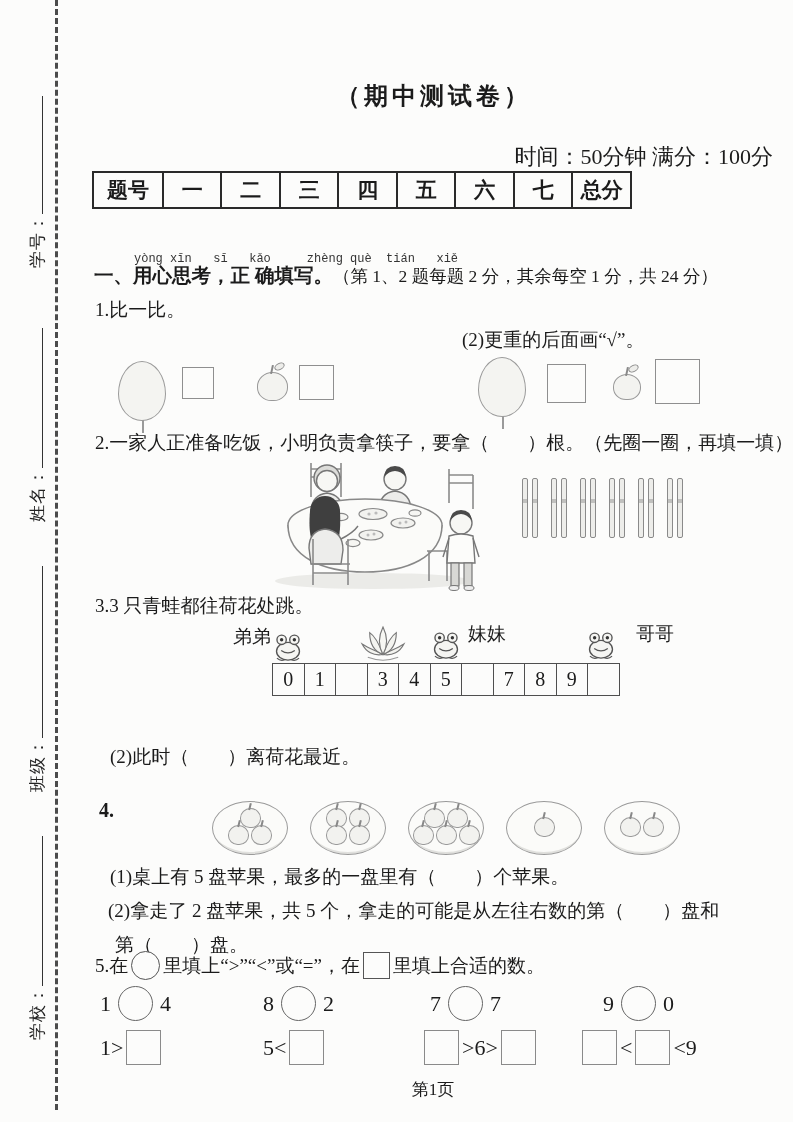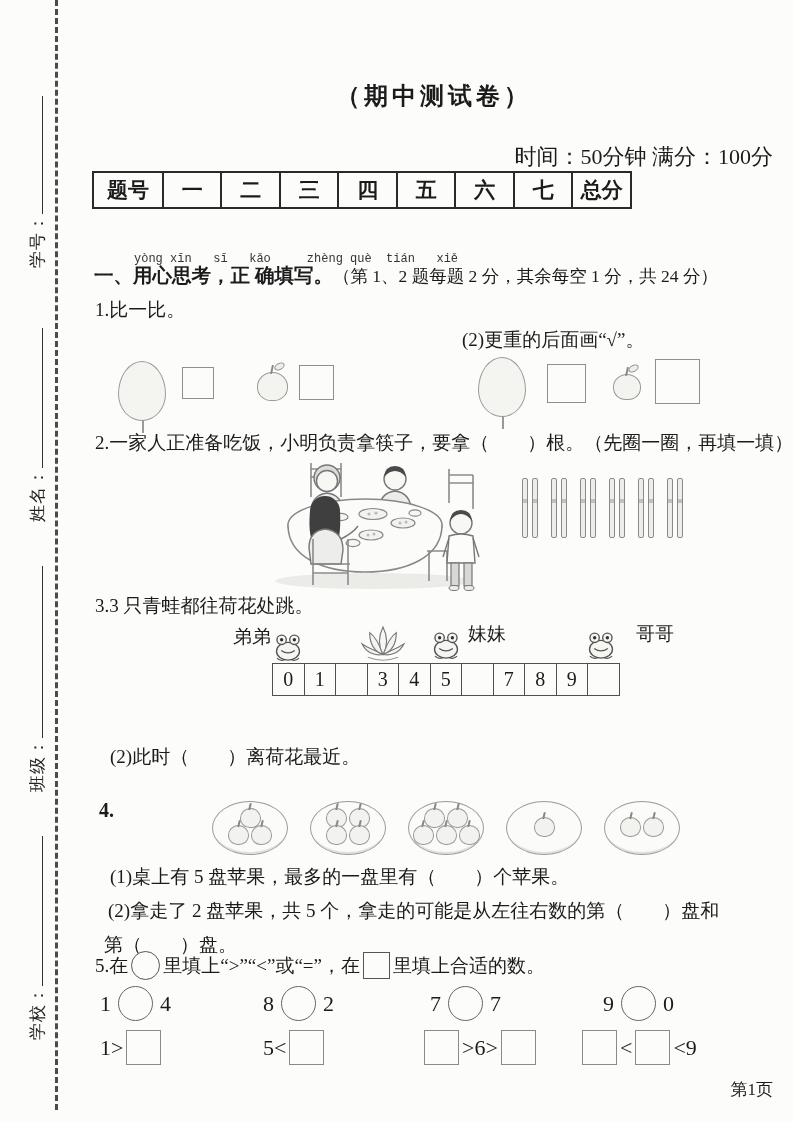--- a/index.html
+++ b/index.html
@@ -71,21 +71,21 @@
                          background:#888; transform:rotate(14deg); }
   
   .inline-circle { display:inline-block; width:27px; height:27px; border:1.5px solid #555;
                    border-radius:50%; vertical-align:-8px; margin:0 3px; background:#fcfcfb; }
   .inline-box { display:inline-block; width:25px; height:25px; border:1.5px solid #555;
                 vertical-align:-7px; margin:0 3px; background:#fcfcfb; }
   .cmp { position:absolute; top:986px; font-size:22px; display:flex; align-items:center; gap:7px; }
   .cmp-circle { width:33px; height:33px; border:1.6px solid #666; border-radius:50%; background:#fcfcfb; }
   .fil { position:absolute; top:1030px; font-size:22px; display:flex; align-items:center; gap:3px; }
   .fbox { width:33px; height:33px; border:1.8px solid #8a8a8a; background:#fcfcfb; }
-  .footer { position:absolute; left:93px; top:1078px; width:680px; text-align:right; font-size:17px; }
+  .footer { position:absolute; left:93px; top:1078px; width:680px; text-align:center; font-size:17px; }
 </style>
 </head>
 <body>
 
 <div class="page">
 
   <svg width="0" height="0" style="position:absolute" aria-hidden="true">
     <defs>
       <symbol id="sym-frog" viewBox="0 0 40 34">
         <ellipse cx="20" cy="22" rx="13.5" ry="10.5" fill="#f5f5f2" stroke="#555" stroke-width="1.6"></ellipse>
@@ -302,21 +302,21 @@
       </div>
       <div class="plate">
         <div class="plate-row">
           <span class="apple-small"></span>
           <span class="apple-small"></span>
         </div>
       </div>
     </div>
   <div class="line" style="left:110px; top:864px;">(1)桌上有 5 盘苹果，最多的一盘里有（　　）个苹果。</div>
   <div class="line" style="left:108px; top:898px;">(2)拿走了 2 盘苹果，共 5 个，拿走的可能是从左往右数的第（　　）盘和</div>
-  <div class="line" style="left:104px; top:932px;">第（　　）盘。</div>
+  <div class="line" style="left:115px; top:932px;">第（　　）盘。</div>
 
   <div class="line" style="left:95px; top:951px;">
     <span>5.在</span><span class="inline-circle"></span><span>里填上“&gt;”“&lt;”或“=”，在</span><span class="inline-box"></span><span>里填上合适的数。</span>
   </div>
   <div id="compare-row">
       <div class="cmp" style="left: 100px;">
         <span>1</span>
         <span class="cmp-circle"></span>
         <span>4</span>
       </div>

